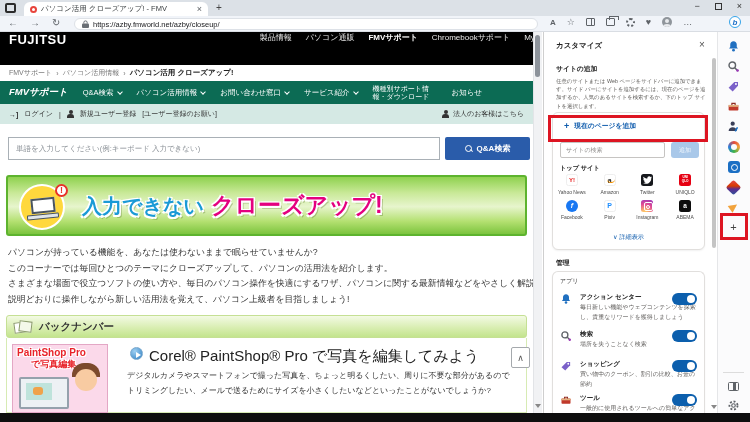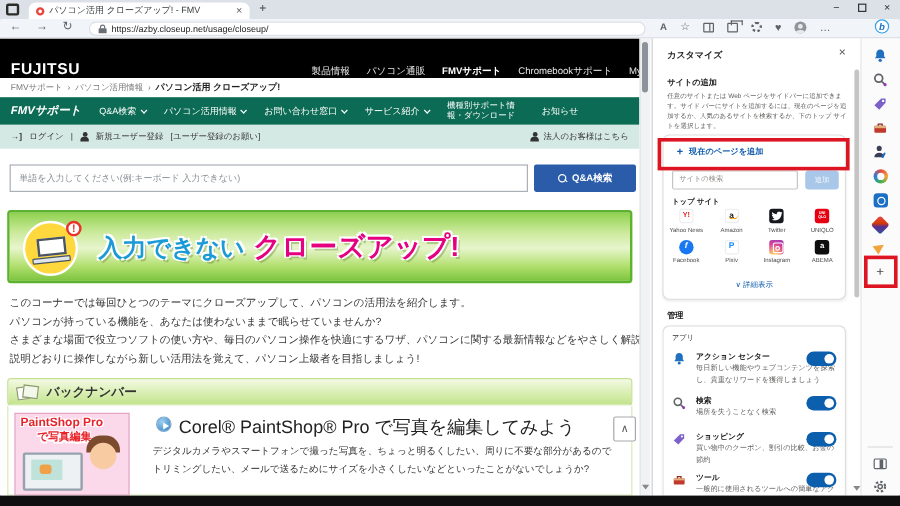--- a/index.html
+++ b/index.html
@@ -35,21 +35,21 @@
   .heart { font-size:9px; color:#5f6368; position:relative; }
   .avatar { width:10px; height:10px; border-radius:50%; background:#8f959b; position:relative; overflow:hidden; }
   .avatar::before { content:""; position:absolute; left:3px; top:2px; width:4px; height:4px; border-radius:50%; background:#e8eaed; }
   .avatar::after { content:""; position:absolute; left:1px; top:7px; width:8px; height:5px; border-radius:50%; background:#e8eaed; }
   .bing { width:12px; height:12px; border-radius:50%; border:1.5px solid #35a3e8; color:#2273c9;
           font-size:8px; font-weight:bold; font-style:italic; display:flex; align-items:center; justify-content:center; background:#fff; }
 
   
   .page { left:0; top:32px; width:533px; height:381px; background:#fff; overflow:hidden; }
   .fj-header { position:absolute; left:0; top:0; width:584px; height:33px; background:#000;
-               display:flex; align-items:flex-end; padding:0 26px 0 9px; }
+               display:flex; align-items:flex-start; padding:0 26px 0 9px; }
   .fj-logo { color:#fff; font-size:13px; font-weight:bold; letter-spacing:.5px; }
   .fj-nav { margin-left:auto; display:flex; gap:14px; font-size:8px; color:#e8e8e8; align-items:center;padding-left:11px; }
   .fj-nav .cur { font-weight:bold; color:#fff; }
   .breadcrumb { position:absolute; left:9px; top:33px; height:16px; display:flex; align-items:center; gap:4px;
                 font-size:7px; color:#777; }
   .breadcrumb .cur { font-weight:bold; color:#222; font-size:7.5px; }
   .gnav { position:absolute; left:0; top:49px; width:533px; height:23px; background:#0c6b54;
           display:flex; align-items:center; color:#fff; padding:0 9px; }
   .gnav-brand { font-size:9.5px; font-weight:bold; font-style:italic; white-space:nowrap; }
   .gnav-item { font-size:7.5px; display:flex; align-items:center; gap:4px; margin-left:15px; white-space:nowrap; }
@@ -214,21 +214,21 @@
   <div class="abs navbtns">
     <span>←</span>
     <span>→</span>
     <span>↻</span>
   </div>
   <div class="abs addrbar">
     <svg width="7" height="8">
       <rect y="3.5" width="7" height="4.5" rx="1" fill="#6a6f75"></rect>
       <path d="M1.8 3.5V2.6a1.7 1.7 0 0 1 3.4 0v.9" stroke="#6a6f75" fill="none"></path>
     </svg>
-    <span class="addr-url">https://azby.closeup.net/usage/closeup/</span>
+    <span class="addr-url">https://azby.fmworld.net/azby/closeup/</span>
   </div>
   <div class="abs tb-icons">
     <span class="readaloud">A</span>
     <span>☆</span>
     <span class="splitscr"></span>
     <span class="collections"></span>
     <span class="gearflower"></span>
     <span class="heart">♥</span>
     <span class="avatar"></span>
     <span>…</span>
@@ -304,22 +304,22 @@
         <div class="lap-screen"></div>
           <div class="lap-base"></div>
         <div class="bang">!</div>
       </div>
       <div class="banner-text">
         <span class="bt-blue">入力できない</span><span class="bt-pink">クローズアップ!</span>
       </div>
     </div>
 
     <div class="intro">
+      <div>パソコンが持っている機能を、あなたは使わないままで眠らせていませんか?</div>
       <div>このコーナーでは毎回ひとつのテーマにクローズアップして、パソコンの活用法を紹介します。</div>
-      <div>パソコンが持っている機能を、あなたは使わないままで眠らせていませんか?</div>
       <div>さまざまな場面で役立つソフトの使い方や、毎日のパソコン操作を快適にするワザ、パソコンに関する最新情報などをやさしく解説。</div>
       <div>説明どおりに操作しながら新しい活用法を覚えて、パソコン上級者を目指しましょう!</div>
     </div>
 
     <div class="bn-header">
       <span class="bn-icon"></span>
       <span class="bn-title">バックナンバー</span>
     </div>
     <div class="bn-box"></div>
 

